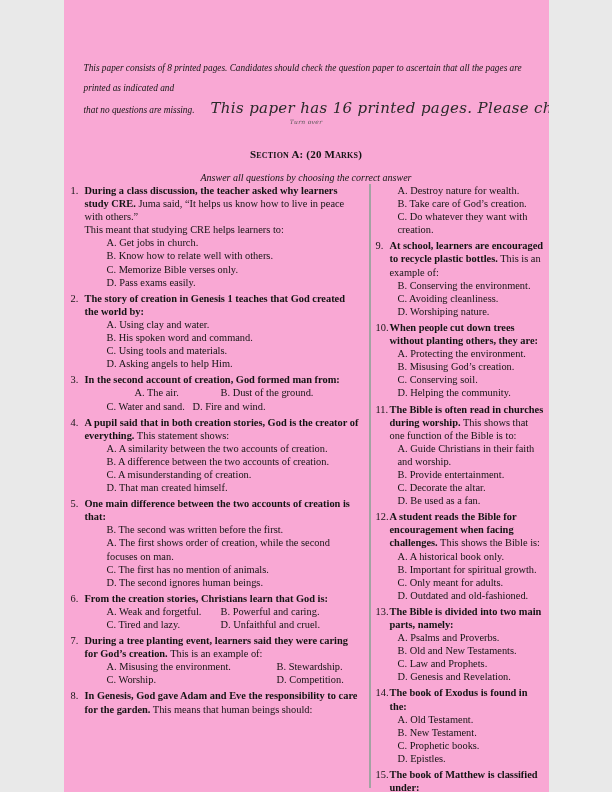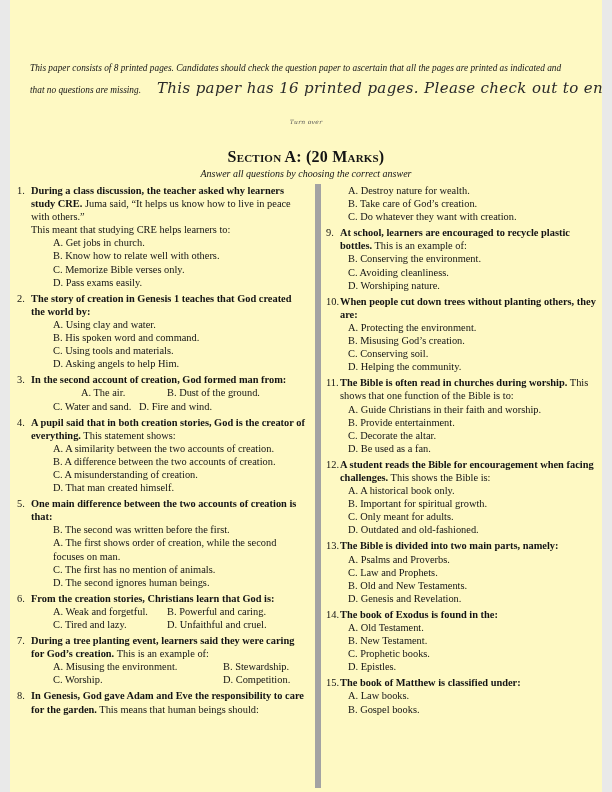--- a/index.html
+++ b/index.html
@@ -1,21 +1,21 @@
 <!DOCTYPE html>
 <html><head>
 <meta charset="utf-8">
 <style>
   * { margin:0; padding:0; box-sizing:border-box; }
   html, body { background:#e9e9e9; }
   .page {
     position:relative;
-    width:592px; height:792px;
+    width:485px; height:792px;
     margin:0 auto;
-    background:#fef9c3;
+    background:#f9a8d4;
     font-family:"Liberation Serif", serif;
     color:#141414;
     overflow:hidden;
   }
   .notice {
     position:absolute; top:58px; left:20px; right:6px;
     font-style:italic;
     font-size:9.3px; line-height:20px;
   }
   .notice-line2-row { white-space:nowrap; }
@@ -32,35 +32,35 @@
     text-align:center;
     font-family:"DejaVu Serif", serif;
     font-style:italic;
     font-size:6px; color:#555;
     letter-spacing:0.3px;
   }
   .section-head { position:absolute; top:148px; left:0; width:100%; text-align:center; }
   .section-title {
     font-weight:bold;
     font-variant:small-caps;
-    font-size:16px;
+    font-size:11px;
     letter-spacing:0.2px;
   }
   .section-instruction {
     font-style:italic;
     font-size:10px;
-    margin-top:2px;
+    margin-top:12px;
   }
   .columns {
     position:absolute; top:184px; left:7px; right:4px; height:604px;
     display:flex;
   }
   .col { font-size:10.4px; line-height:13.1px; }
   .col-left { width:298px; padding-right:10px; }
-  .col-right { flex:1; border-left:6px solid #a3a3a3; padding-left:5px; }
+  .col-right { flex:1; border-left:2px solid #a3a3a3; padding-left:5px; }
   .q { position:relative; padding-left:14px; margin-bottom:3px; }
   .q-num { position:absolute; left:0; top:0; }
   .q-lead .b { font-weight:bold; }
   .opt-row { display:flex; align-items:baseline; }
   .col-left .opt-row { margin-left:22px; }
   .col-right .opt-row { margin-left:8px; }
   .opt-cell { display:block; }
 </style>
 </head>
 <body>
@@ -301,24 +301,24 @@
   </div>
         <div class="q">
     <span class="q-num">13.</span>
     <div class="q-lead"><span class="b">The Bible is divided into two main parts, namely:</span><span class="n"></span></div>
 
     <div class="opts">
             <div class="opt-row">
               <span class="opt-cell">A. Psalms and Proverbs.</span>
             </div>
             <div class="opt-row">
+              <span class="opt-cell">B. Old and New Testaments.</span>
+            </div>
+            <div class="opt-row">
               <span class="opt-cell">C. Law and Prophets.</span>
-            </div>
-            <div class="opt-row">
-              <span class="opt-cell">B. Old and New Testaments.</span>
             </div>
             <div class="opt-row">
               <span class="opt-cell">D. Genesis and Revelation.</span>
             </div>
           </div>
   </div>
         <div class="q">
     <span class="q-num">14.</span>
     <div class="q-lead"><span class="b">The book of Exodus is found in the:</span><span class="n"></span></div>
 

